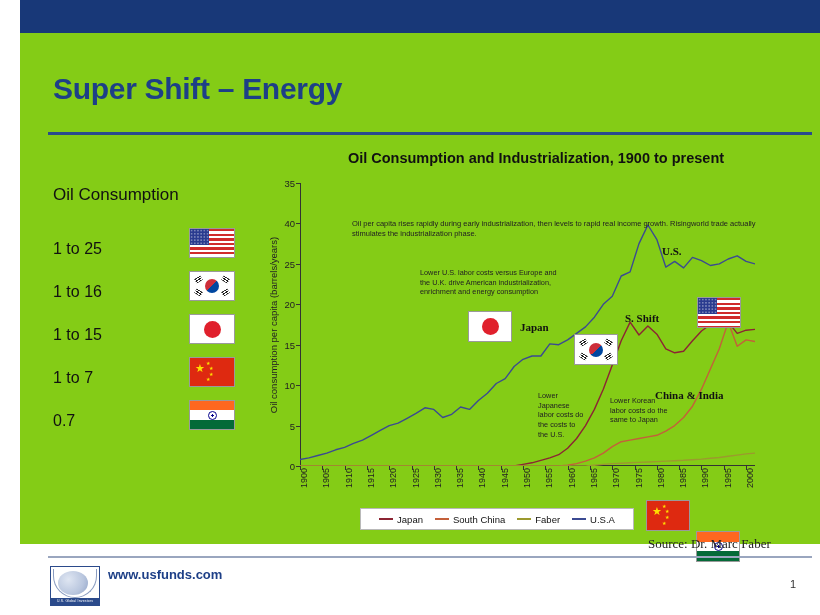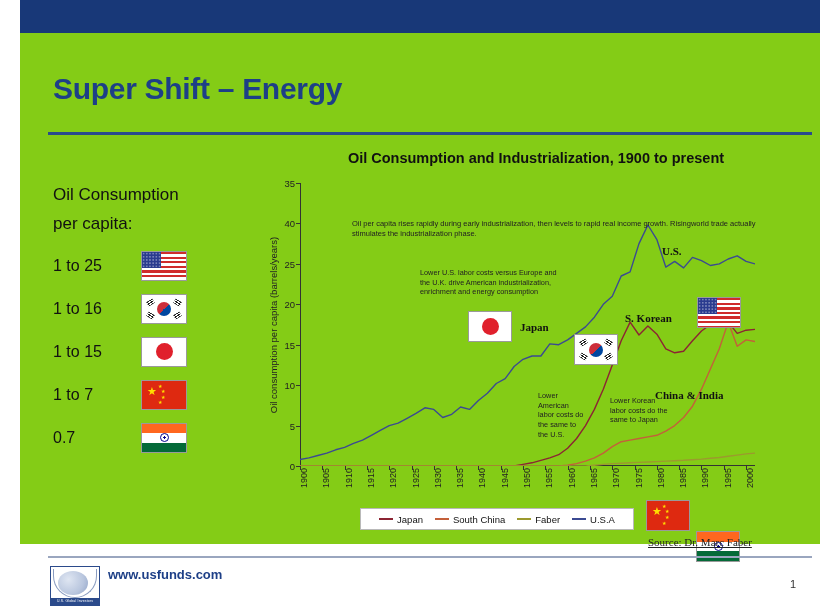--- a/index.html
+++ b/index.html
@@ -17,21 +17,21 @@
   .slide-title{
     position:absolute;left:33px;top:72px;
     font-size:30px;font-weight:bold;color:#1d3f87;
     letter-spacing:-0.3px;white-space:nowrap;
   }
   .title-rule{position:absolute;left:28px;top:132px;width:764px;height:3px;background:#2a4b8d;}
 
   
   .left-col{position:absolute;left:33px;top:180px;width:190px;}
   .lc-head{font-size:17px;color:#111;line-height:29px;}
-  .lc-row{height:43px;display:flex;align-items:center;}
+  .lc-row{height:43px;display:flex;align-items:flex-end;gap:48px;}
   .lc-val{font-size:16px;color:#111;width:88px;}
   .flag{width:46px;height:30px;position:relative;overflow:hidden;border:1px solid #9a9a9a;box-sizing:border-box;}
 
   
   .flag-us{background:repeating-linear-gradient(to bottom,#d02b2b 0,#d02b2b 2.3px,#fff 2.3px,#fff 4.6px);}
   .flag-us .canton{position:absolute;left:0;top:0;width:19px;height:16px;background:#2a3b8f;
     background-image:radial-gradient(circle,#fff 0.5px,transparent 0.6px);background-size:3.2px 3.2px;}
   .flag-kr{background:#fff;}
   .flag-kr .taeguk{position:absolute;left:50%;top:50%;width:14px;height:14px;margin:-7px 0 0 -7px;border-radius:50%;
     background:linear-gradient(135deg,#cd2e3a 0%,#cd2e3a 50%,#0047a0 50%,#0047a0 100%);}
@@ -74,21 +74,21 @@
   .annot-jp{left:238px;top:208px;width:48px;}
   .annot-kr{left:310px;top:213px;width:60px;}
 
   .cnt-label{position:absolute;font-family:"Liberation Serif",serif;font-size:11px;font-weight:bold;color:#111;white-space:nowrap;}
 
   .legend{position:absolute;left:104px;top:358px;width:272px;height:20px;border:1px solid #b9b9b9;background:#fff;
     display:flex;align-items:center;justify-content:center;gap:12px;}
   .leg-item{display:flex;align-items:center;gap:4px;font-size:9.5px;color:#111;}
   .leg-swatch{width:14px;height:2.5px;display:inline-block;}
 
-  .source{position:absolute;left:392px;top:386px;font-family:"Liberation Serif",serif;font-size:11px;color:#222;white-space:nowrap;text-decoration:underline;}
+  .source{position:absolute;left:392px;top:386px;font-family:"Liberation Serif",serif;font-size:13px;color:#222;white-space:nowrap;}
 
   
   .foot-rule{position:absolute;left:28px;top:556px;width:764px;height:2px;background:#9aa6bf;}
   .logo{position:absolute;left:30px;top:566px;width:48px;height:38px;border:1px solid #2b4a8b;background:#fff;overflow:hidden;}
   .logo .globe{position:absolute;left:7px;top:4px;width:30px;height:24px;border-radius:50%;
     background:radial-gradient(circle at 35% 35%,#dfe6f2 0%,#b9c6de 60%,#8fa2c6 100%);}
   .logo .arc{position:absolute;left:2px;top:2px;width:42px;height:28px;border:1px solid #8a9cc0;border-radius:0 0 42px 42px;border-top:none;}
   .logo .bar{position:absolute;left:0;bottom:0;width:100%;height:7px;background:#2b4a8b;}
   .logo .bar span{display:block;color:#fff;font-size:3.4px;text-align:center;line-height:7px;letter-spacing:0.2px;}
   .foot-url{position:absolute;left:88px;top:567px;font-size:13px;font-weight:bold;color:#1d3f87;}
@@ -100,21 +100,20 @@
 
 <div id="slide">
 
   <div class="top-band"></div>
 
   <div class="slide-title">Super Shift – Energy</div>
   <div class="title-rule"></div>
 
   <div class="left-col">
     <div class="lc-head">Oil Consumption</div>
-    <div class="lc-head">per capita:</div>
 
     <div class="lc-row" style="margin-top:6px;">
       <div class="lc-val">1 to 25</div>
       <div class="flag flag-us">
           <span class="canton"></span>
         </div>
     </div>
     <div class="lc-row">
       <div class="lc-val">1 to 16</div>
       <div class="flag flag-kr">
@@ -226,36 +225,36 @@
 
       <svg id="lines" width="455" height="283" viewBox="0 0 455 283" style="position:absolute;left:0;top:0;">
           <polyline points="0.0,276.5 8.9,274.9 17.8,272.5 26.8,270.1 35.7,266.8 44.6,264.4 53.5,260.4 62.5,257.1 71.4,252.3 80.3,247.4 89.2,242.6 98.1,240.1 107.1,235.3 116.0,230.4 124.9,224.8 133.8,226.4 142.7,234.5 151.7,231.3 160.6,224.0 169.5,226.4 178.4,217.5 187.4,210.2 196.3,200.5 205.2,195.7 214.1,183.5 223.0,176.3 232.0,173.0 240.9,173.0 249.8,160.9 258.7,161.7 267.6,156.9 276.6,150.4 285.5,143.9 294.4,134.2 303.3,121.3 312.3,113.2 321.2,93.0 330.1,88.9 339.0,60.6 347.9,42.0 356.9,56.6 365.8,84.1 374.7,78.4 383.6,84.9 392.5,74.4 401.5,77.6 410.4,82.5 419.3,80.9 428.2,76.0 437.2,72.8 446.1,78.4 455.0,80.9" fill="none" stroke="#3b4a92" stroke-width="1.4" stroke-linejoin="round"></polyline>
           <polyline points="0.0,283.0 8.9,283.0 17.8,283.0 26.8,283.0 35.7,283.0 44.6,283.0 53.5,283.0 62.5,283.0 71.4,283.0 80.3,283.0 89.2,283.0 98.1,283.0 107.1,283.0 116.0,283.0 124.9,283.0 133.8,283.0 142.7,283.0 151.7,283.0 160.6,283.0 169.5,283.0 178.4,283.0 187.4,283.0 196.3,283.0 205.2,283.0 214.1,283.0 223.0,281.4 232.0,279.8 240.9,277.3 249.8,274.9 258.7,271.7 267.6,265.2 276.6,255.5 285.5,242.6 294.4,226.4 303.3,206.2 312.3,181.9 321.2,157.7 330.1,139.1 339.0,152.0 347.9,143.1 356.9,151.2 365.8,165.8 374.7,169.8 383.6,168.2 392.5,157.7 401.5,148.0 410.4,141.5 419.3,140.7 428.2,139.1 437.2,150.4 446.1,147.2 455.0,146.4" fill="none" stroke="#8c2433" stroke-width="1.4" stroke-linejoin="round"></polyline>
           <polyline points="0.0,283.0 8.9,283.0 17.8,283.0 26.8,283.0 35.7,283.0 44.6,283.0 53.5,283.0 62.5,283.0 71.4,283.0 80.3,283.0 89.2,283.0 98.1,283.0 107.1,283.0 116.0,283.0 124.9,283.0 133.8,283.0 142.7,283.0 151.7,283.0 160.6,283.0 169.5,283.0 178.4,283.0 187.4,283.0 196.3,283.0 205.2,283.0 214.1,283.0 223.0,283.0 232.0,283.0 240.9,283.0 249.8,283.0 258.7,283.0 267.6,282.2 276.6,280.6 285.5,278.1 294.4,274.9 303.3,270.1 312.3,263.6 321.2,258.7 330.1,257.1 339.0,255.5 347.9,253.9 356.9,252.3 365.8,248.2 374.7,242.6 383.6,234.5 392.5,223.2 401.5,206.2 410.4,186.0 419.3,165.8 428.2,139.1 437.2,163.3 446.1,156.9 455.0,158.5" fill="none" stroke="#c4603a" stroke-width="1.4" stroke-linejoin="round"></polyline>
           <polyline points="0.0,283.0 8.9,283.0 17.8,283.0 26.8,283.0 35.7,283.0 44.6,283.0 53.5,283.0 62.5,283.0 71.4,283.0 80.3,283.0 89.2,283.0 98.1,283.0 107.1,283.0 116.0,283.0 124.9,283.0 133.8,283.0 142.7,283.0 151.7,283.0 160.6,283.0 169.5,283.0 178.4,283.0 187.4,283.0 196.3,283.0 205.2,283.0 214.1,283.0 223.0,283.0 232.0,283.0 240.9,283.0 249.8,283.0 258.7,283.0 267.6,283.0 276.6,283.0 285.5,283.0 294.4,282.2 303.3,281.4 312.3,280.6 321.2,280.2 330.1,279.8 339.0,279.4 347.9,279.0 356.9,278.6 365.8,278.1 374.7,277.7 383.6,277.3 392.5,276.7 401.5,276.1 410.4,275.3 419.3,274.5 428.2,273.3 437.2,272.1 446.1,270.9 455.0,270.1" fill="none" stroke="#9c9a2e" stroke-width="1.4" stroke-linejoin="round"></polyline>
         </svg>
 
       <div class="annot annot-us">Lower U.S. labor costs versus Europe and the U.K.  drive American industrialization, enrichment and energy consumption</div>
       <div class="annot annot-top">Oil per capita rises rapidly during early industrialization, then levels to rapid real income growth. Risingworld trade actually stimulates the industrialization phase.</div>
-      <div class="annot annot-jp">Lower American labor costs do the same to the U.S.</div>
+      <div class="annot annot-jp">Lower Japanese labor costs do the costs to the U.S.</div>
       <div class="annot annot-kr">Lower Korean labor costs do the same to Japan</div>
 
       <div class="flag flag-jp" style="left:168px;top:128px;width:44px;height:31px;">
           <span class="disc"></span>
         </div>
       <div class="cnt-label" style="left:220px;top:138px;">Japan</div>
 
       <div class="flag flag-kr" style="left:274px;top:120px;width:44px;height:31px;">
         <span class="tg1"></span>
           <span class="tg2"></span>
           <span class="tg3"></span>
           <span class="tg4"></span>
         <span class="taeguk"></span>
       </div>
-      <div class="cnt-label" style="left:325px;top:129px;">S. Korean</div>
+      <div class="cnt-label" style="left:325px;top:129px;">S. Shift</div>
 
       <div class="flag flag-us" style="left:397px;top:52px;width:44px;height:31px;">
           <span class="canton"></span>
         </div>
       <div class="cnt-label" style="left:362px;top:62px;">U.S.</div>
 
       <div class="cnt-label" style="left:355px;top:206px;">China &amp; India</div>
       <div class="flag flag-cn" style="left:346px;top:224px;width:44px;height:31px;">
         <span class="bigstar">★</span>
         <span class="sm" style="left:15px;top:3px;">★</span>

